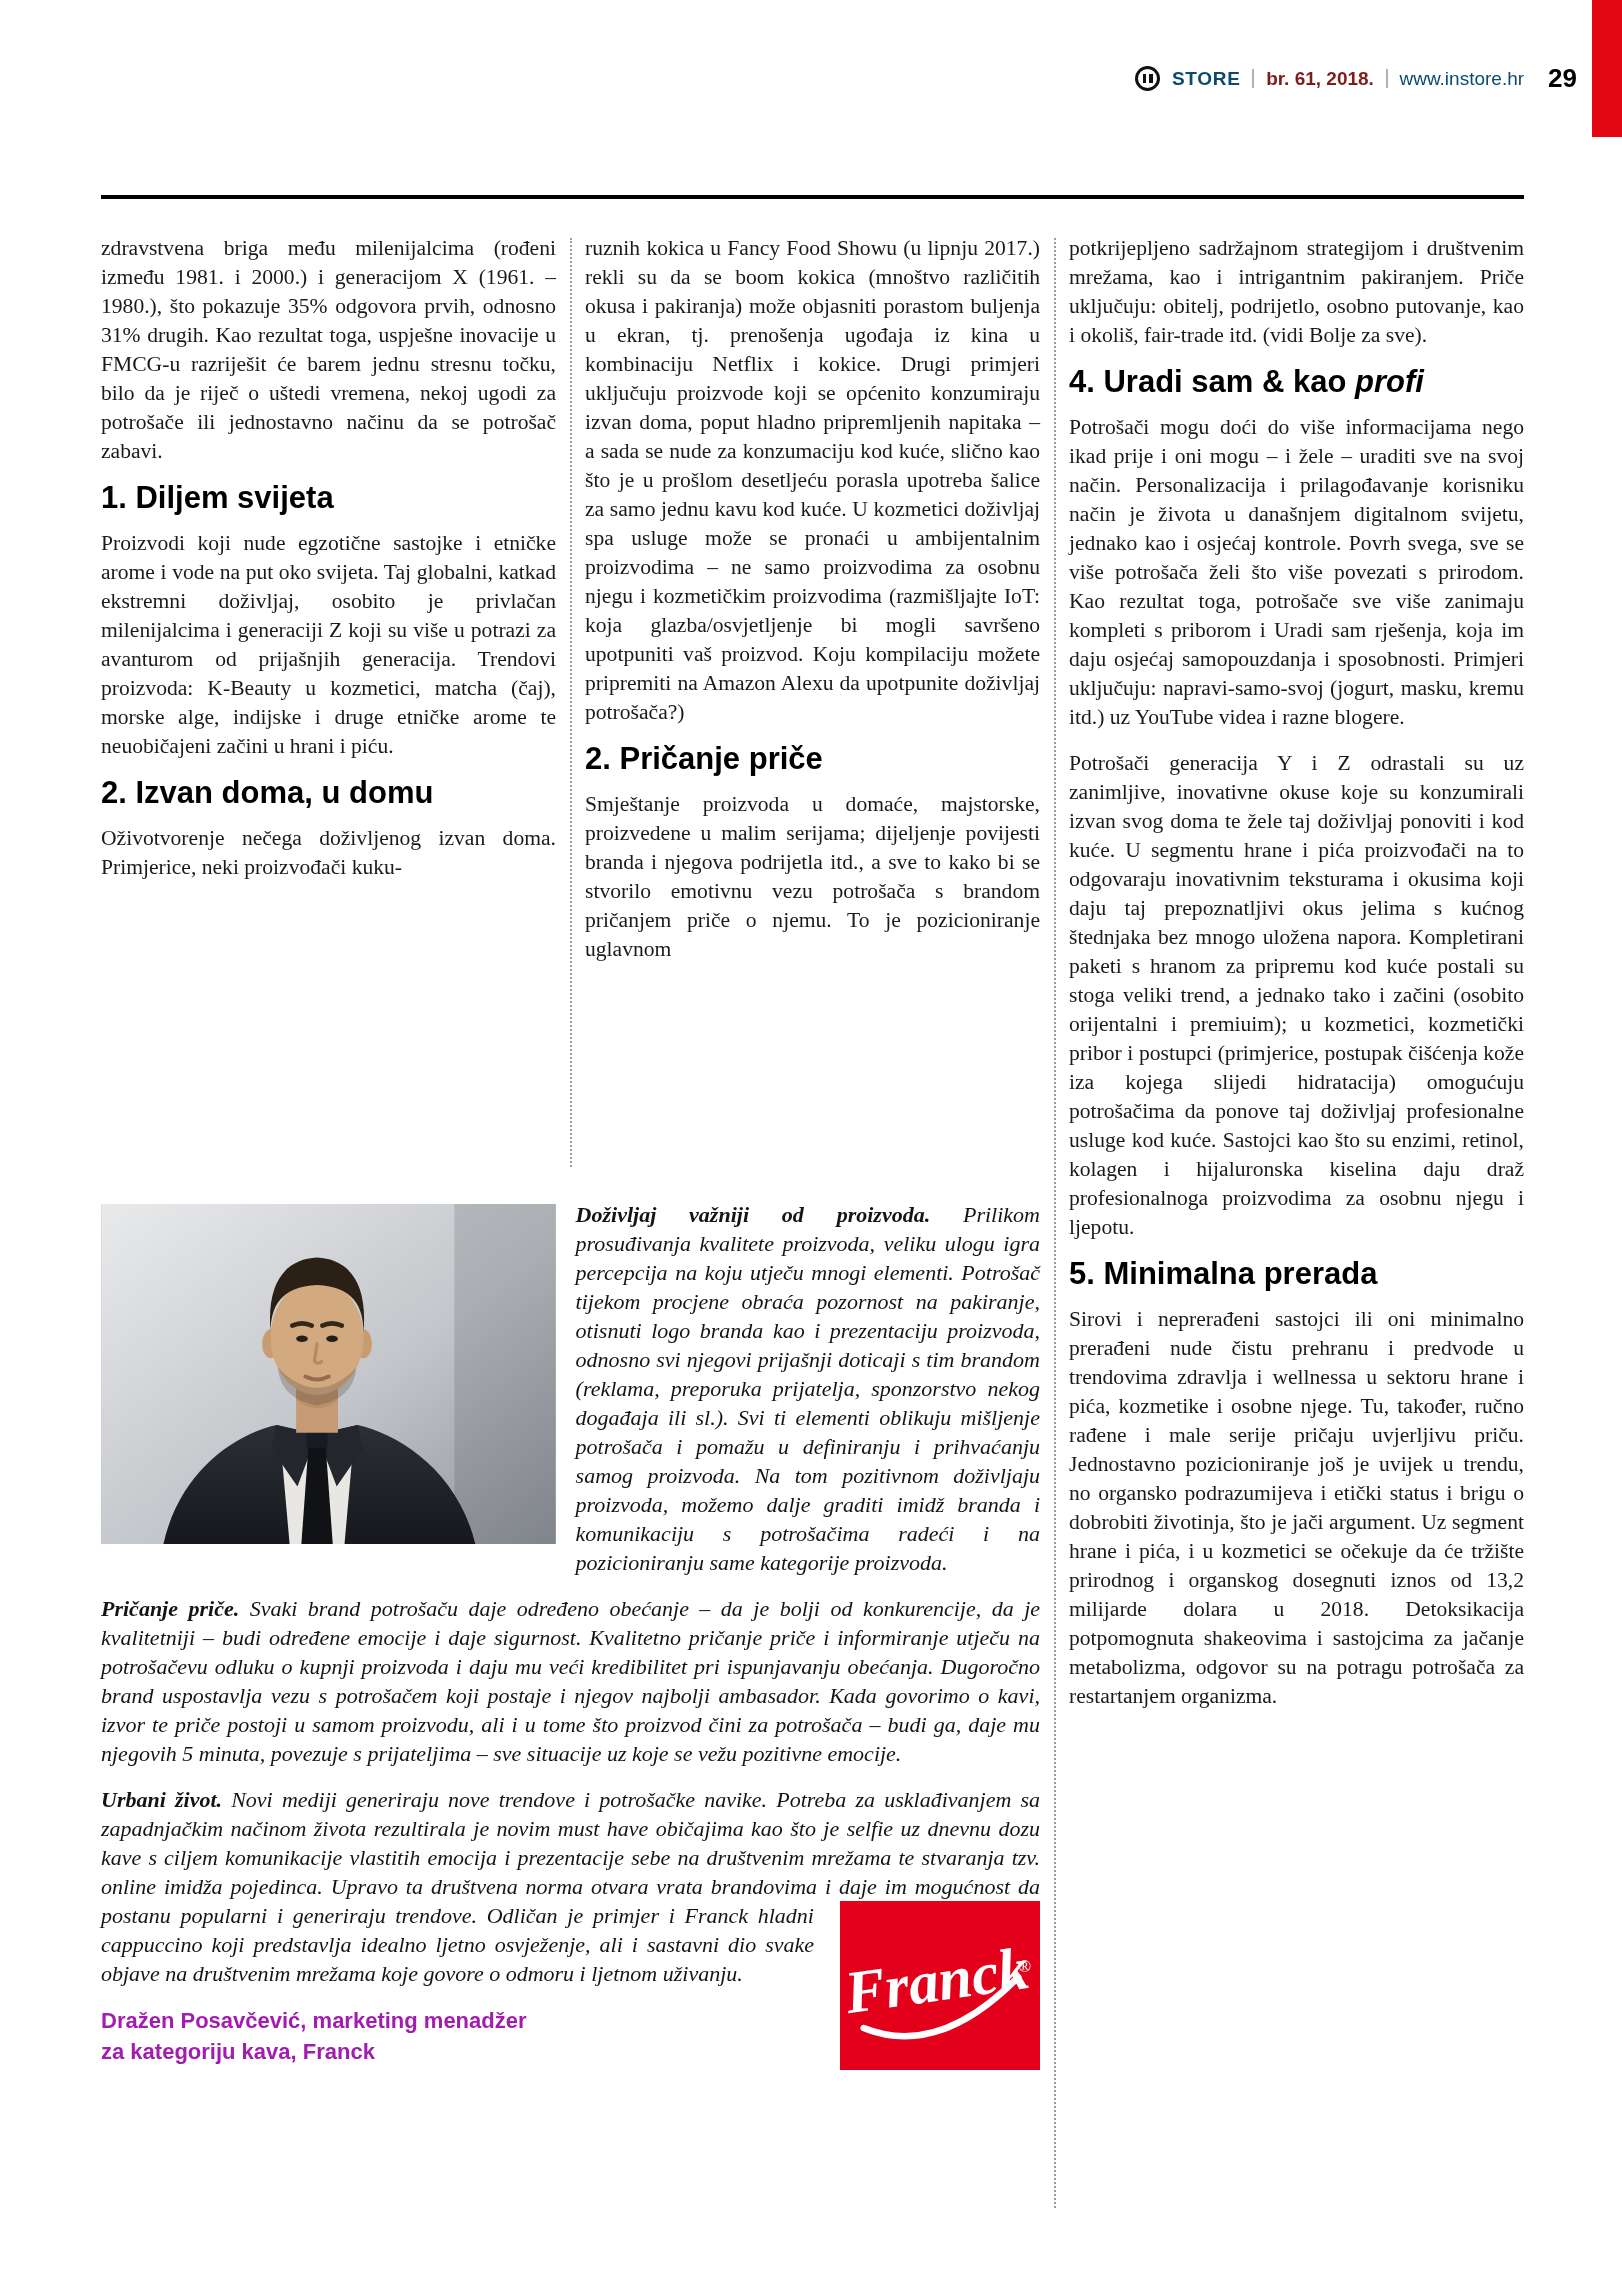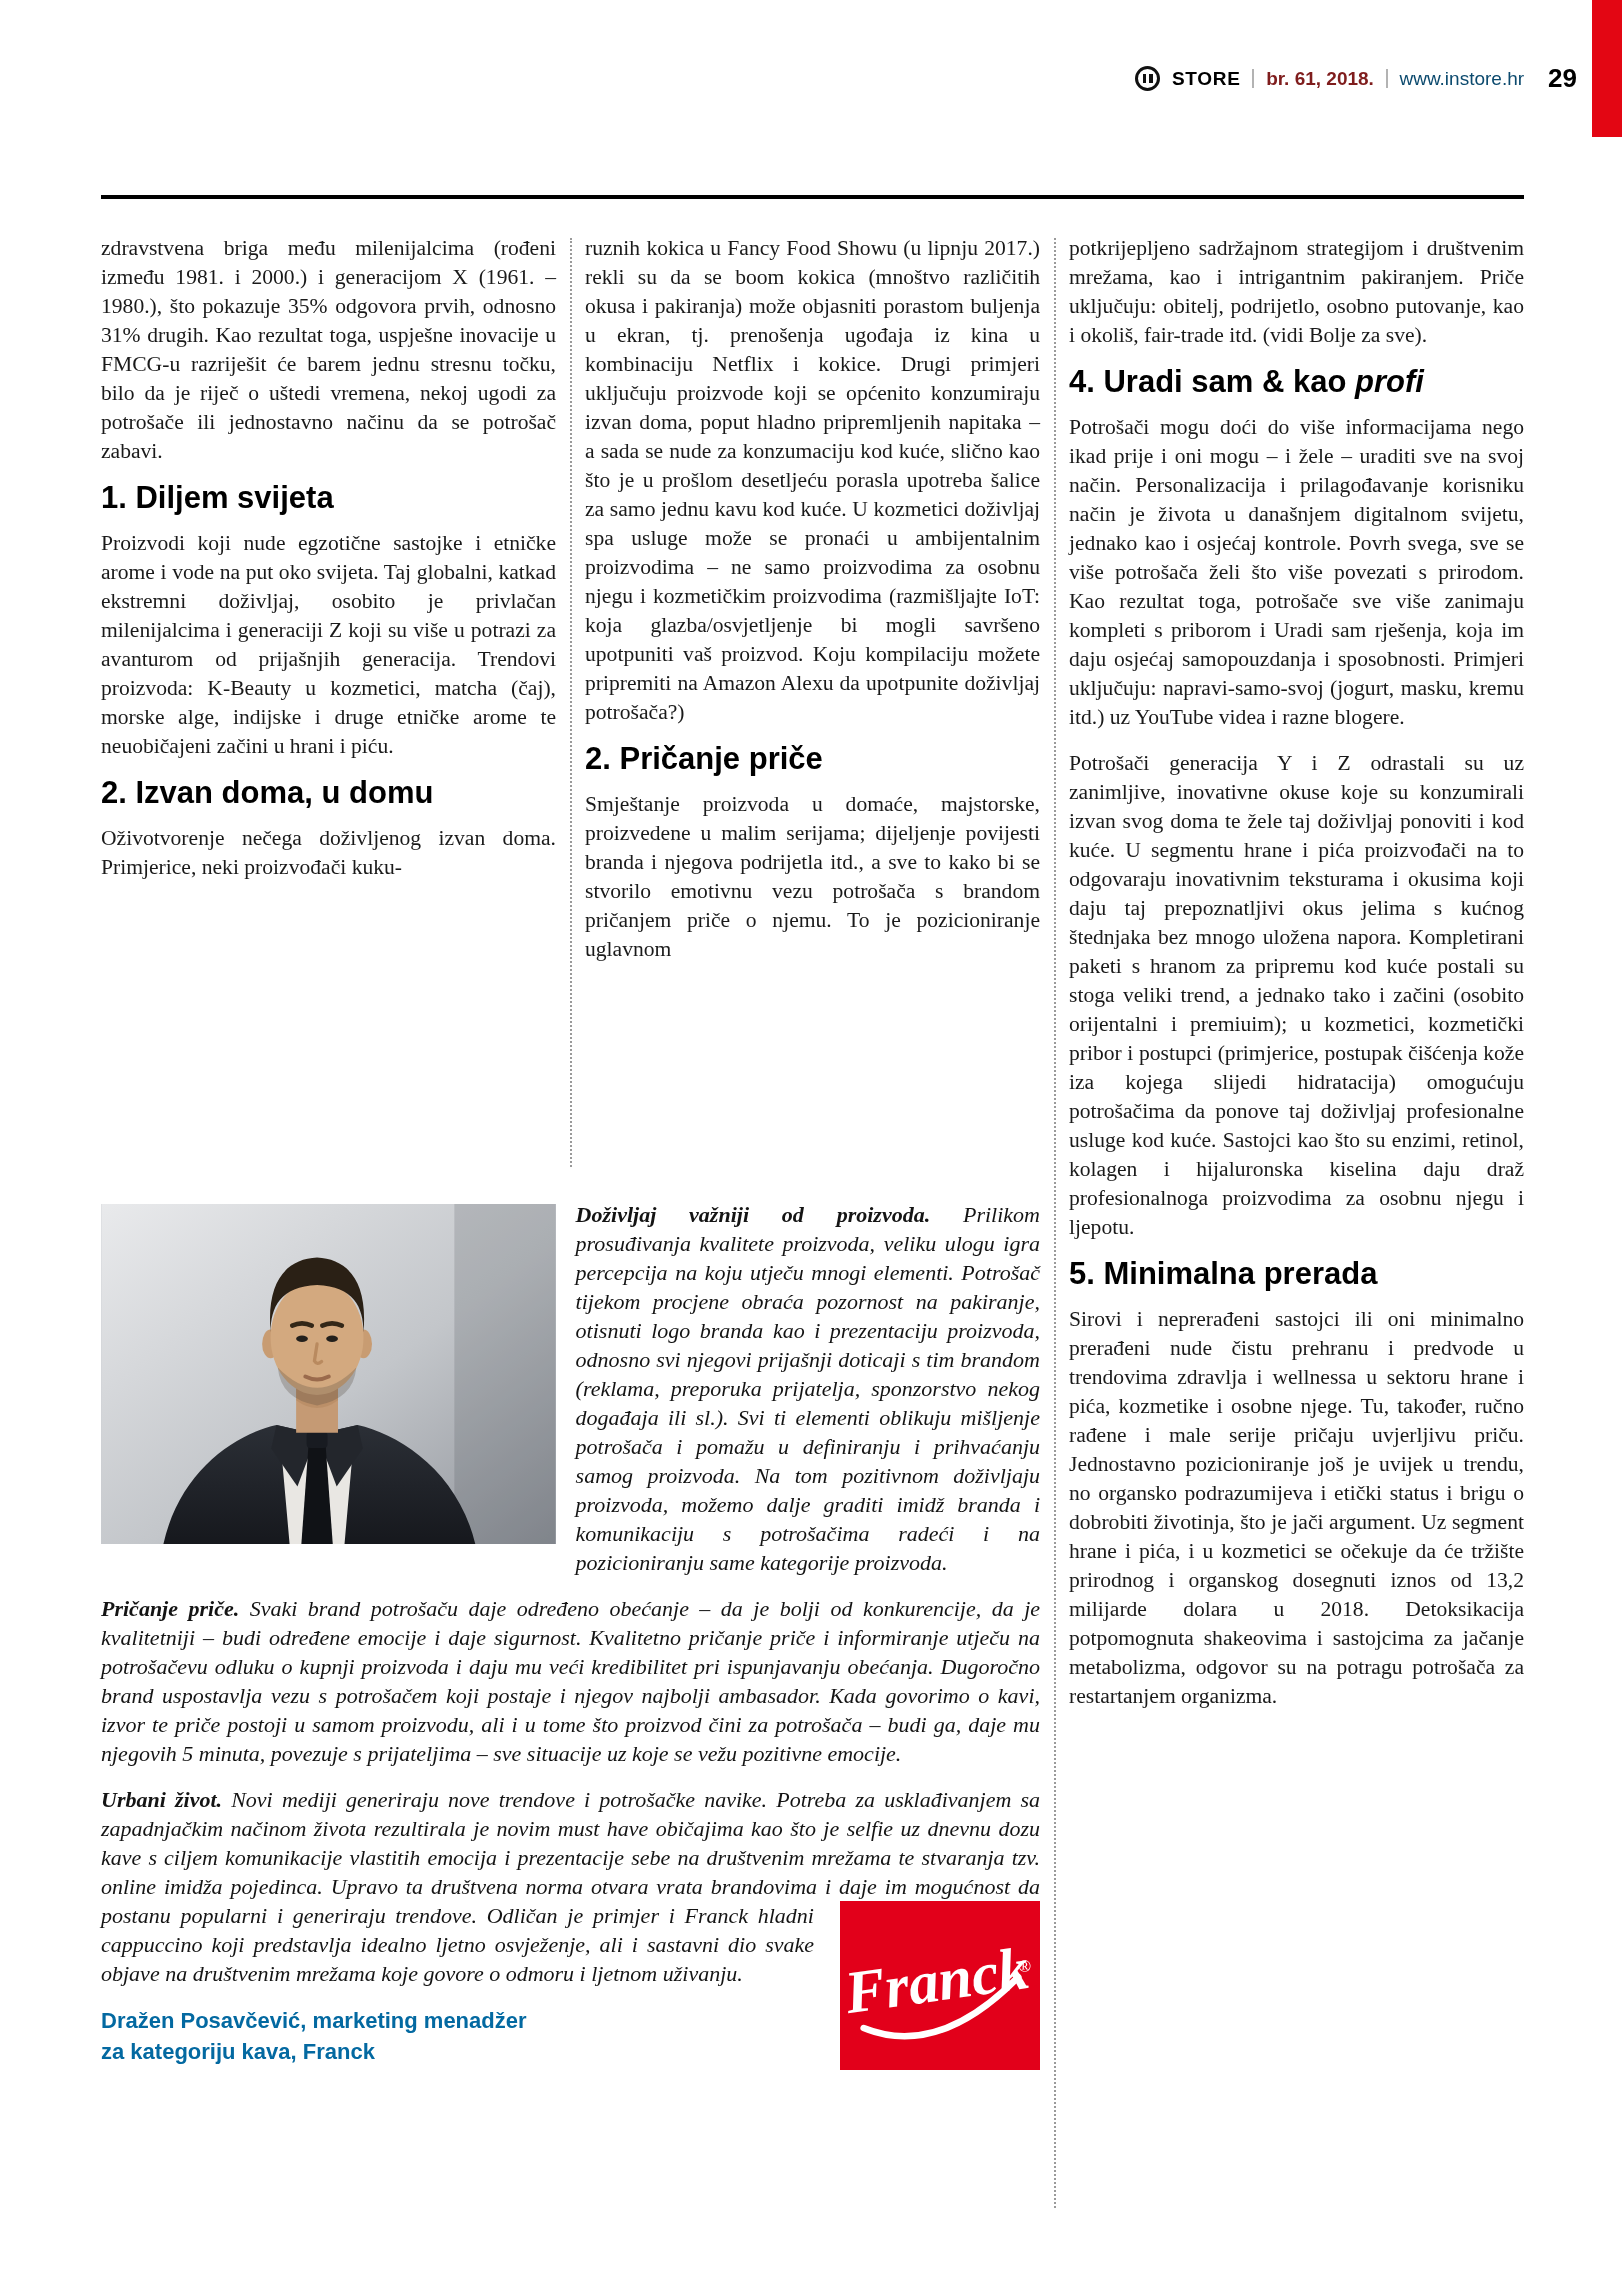--- a/index.html
+++ b/index.html
@@ -23,21 +23,21 @@
     position: absolute; top: 63px; left: 101px; right: 46px;
     display: flex; justify-content: flex-end; align-items: center;
     font-family: "Liberation Sans", sans-serif;
   }
   .hdr-meta { display: flex; align-items: center; gap: 11.8px; font-size: 19px; }
   .logo-ring {
     display: inline-flex; align-items: center; justify-content: center; gap: 3.3px;
     width: 25px; height: 25px; border: 3.3px solid #111; border-radius: 50%;
   }
   .lb { display: block; width: 3.3px; height: 9.8px; background: #111; }
-  .brand { font-weight: bold; letter-spacing: 0.7px; color: #000000; }
+  .brand { font-weight: bold; letter-spacing: 0.7px; color: #0c4a6e; }
   .divider { width: 2px; height: 19.6px; background: #b3b3b3; }
   .issue { font-weight: bold; color: #7f1d1d; }
   .url { color: #0c4a6e; text-decoration: none; }
   .pageno { font-size: 26px; font-weight: bold; color: #000; margin-left: 24px; font-family: "Liberation Sans", sans-serif; }
   .rule { position: absolute; left: 101px; top: 195px; width: 1423px; height: 3.9px; background: #000; }
 
   
   .content { position: absolute; left: 101px; top: 234px; width: 1423px; height: 2022px; }
   .col { position: absolute; top: 0; width: 455px; }
   .col1 { left: 0; }
@@ -72,21 +72,21 @@
     float: right; width: 204px; height: 285px; margin-left: 22px;
     shape-outside: inset(116px 0 0 0);
     display: flex; align-items: flex-end; justify-content: flex-end;
   }
   .franck-box {
     width: 200px; height: 169px; background: #e2001a;
     display: flex; align-items: center; justify-content: center;
   }
   .byline {
     font-family: "Liberation Sans", sans-serif; font-weight: bold;
-    font-size: 22px; line-height: 31px; color: #0369a1; margin-top: 9.2px;
+    font-size: 22px; line-height: 31px; color: #a21caf; margin-top: 9.2px;
   }
 </style>
 </head>
 <body>
 
 <div class="page">
 
   <div class="accent-bar"></div>
 
   <header class="hdr">

